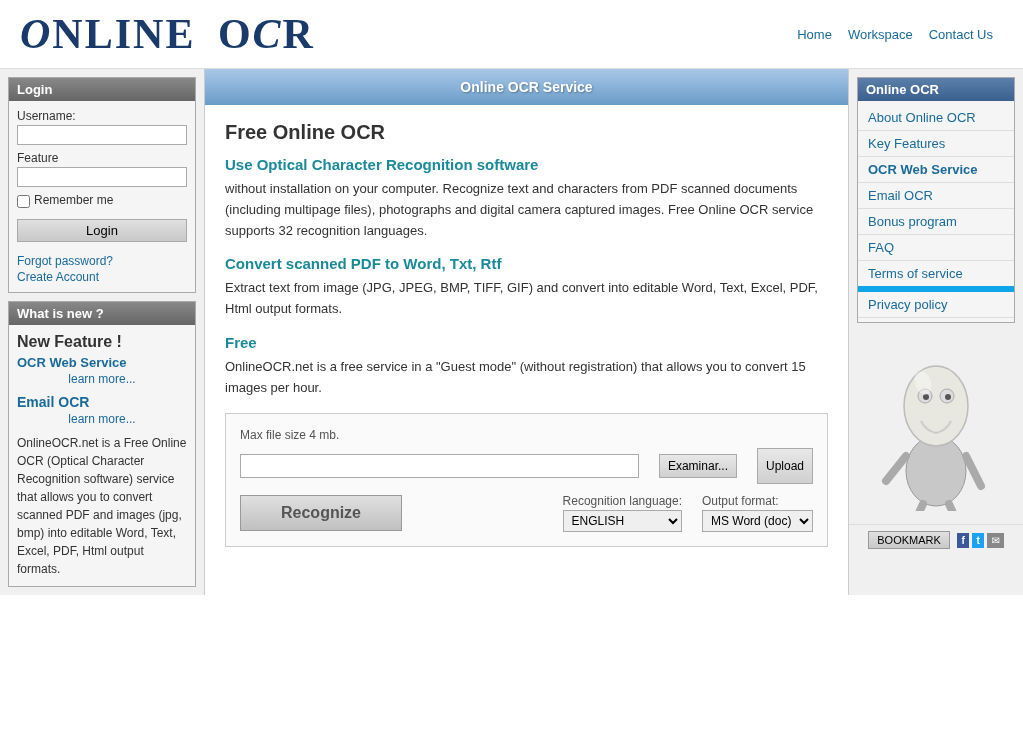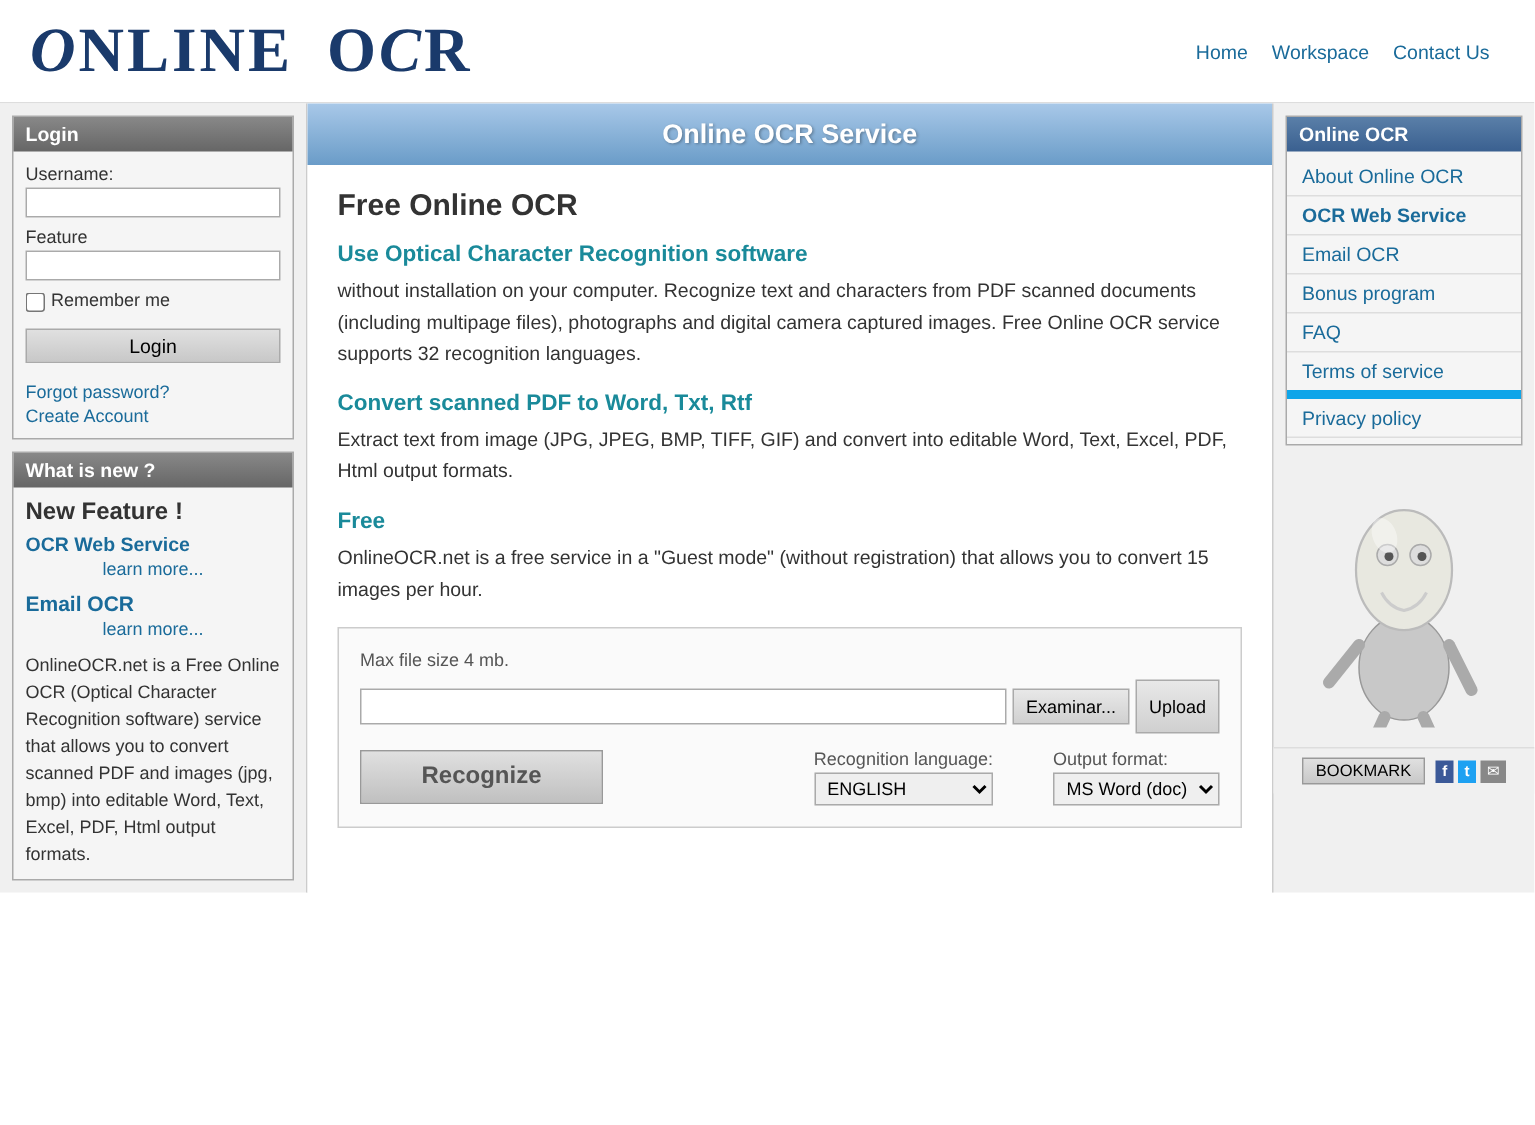--- a/index.html
+++ b/index.html
@@ -42,36 +42,36 @@
     
     #right-sidebar { width: 175px; min-width: 175px; background: #f0f0f0; border-left: 1px solid #ccc; }
     #right-box { border: 1px solid #aaa; margin: 8px; background: #f5f5f5; }
     #right-box-title { background: linear-gradient(to bottom, #5a7fa8, #3a6090); color: #fff; padding: 4px 8px; font-weight: bold; font-size: 13px; }
     #right-nav { padding: 4px 0; }
     #right-nav a { display: block; padding: 4px 10px; color: #1a6b9a; font-size: 13px; text-decoration: none; border-bottom: 1px solid #ddd; }
     #robot-img-area { padding: 10px; text-align: center; }
 
     
     #center-content { flex: 1; padding: 0; background: #fff; }
-    #service-banner { background: linear-gradient(to bottom, #a8c8e8, #6a9cc8); text-align: center; padding: 10px; color: #fff; font-size: 18px; font-weight: bold; text-shadow: 1px 1px 2px rgba(0,0,0,0.3); margin-bottom: 0; }
+    #service-banner { background: linear-gradient(to bottom, #a8c8e8, #6a9cc8); text-align: center; padding: 10px; color: #fff; font-size: 14px; font-weight: bold; text-shadow: 1px 1px 2px rgba(0,0,0,0.3); margin-bottom: 0; }
     #content-area { padding: 16px 20px; }
     #main-title { font-size: 20px; font-weight: bold; color: #333; margin-bottom: 12px; }
     .section-link { color: #1a8a9a; font-size: 15px; font-weight: bold; text-decoration: none; display: block; margin-bottom: 6px; }
     .section-text { color: #333; font-size: 13px; line-height: 1.6; margin-bottom: 14px; }
     .free-label { color: #1a8a9a; font-size: 15px; font-weight: bold; margin-bottom: 6px; }
     #upload-area { margin-top: 16px; border: 1px solid #ccc; padding: 14px; background: #fafafa; }
     #max-file-text { font-size: 12px; color: #555; margin-bottom: 6px; }
     #file-row { display: flex; align-items: center; gap: 4px; margin-bottom: 10px; }
     #file-input-display { flex: 1; border: 1px solid #aaa; height: 24px; background: #fff; padding: 2px 4px; font-size: 12px; }
     #examine-btn { background: linear-gradient(to bottom, #e8e8e8, #d0d0d0); border: 1px solid #aaa; padding: 2px 8px; font-size: 12px; cursor: pointer; height: 24px; }
     #upload-btn { background: linear-gradient(to bottom, #e8e8e8, #d0d0d0); border: 1px solid #aaa; padding: 2px 8px; font-size: 12px; cursor: pointer; height: 24px; }
     #recognize-row { display: flex; align-items: center; justify-content: space-between; margin-top: 10px; }
     #recognize-btn { background: linear-gradient(to bottom, #e0e0e0, #c0c0c0); border: 1px solid #999; padding: 8px 40px; font-size: 16px; cursor: pointer; color: #555; font-weight: bold; }
     #lang-format-area { display: flex; gap: 20px; align-items: center; }
-    #lang-group, #format-group { display: flex; flex-direction: column; margin-left: 20px; }
+    #lang-group, #format-group { display: flex; flex-direction: column; }
     .option-label { font-size: 12px; color: #555; margin-bottom: 2px; }
     select { border: 1px solid #aaa; padding: 2px 4px; font-size: 12px; cursor: pointer; }
 
     
     #bookmark-bar { background: #f0f0f0; border-top: 1px solid #ddd; padding: 6px 10px; text-align: right; }
     #bookmark-btn { background: linear-gradient(to bottom, #e0e0e0, #c8c8c8); border: 1px solid #999; padding: 2px 6px; font-size: 11px; cursor: pointer; }
   </style>
 </head>
 <body>
 
@@ -138,21 +138,21 @@
       <a href="#" class="section-link" style="color:#1a8a9a; font-size:15px; font-weight:bold; text-decoration:none; display:block; margin-bottom:6px;">Convert scanned PDF to Word, Txt, Rtf</a>
       <div style="color:#333; font-size:13px; line-height:1.6; margin-bottom:14px;">
         <span>Extract text from image (JPG, JPEG, BMP, TIFF, GIF) and convert into editable Word, Text, Excel, PDF, Html output formats.</span><br>
       </div>
 
       <div class="free-label" style="color:#1a8a9a; font-size:15px; font-weight:bold; margin-bottom:6px;">Free</div>
       <p style="color:#333; font-size:13px; line-height:1.6; margin-bottom:14px;">OnlineOCR.net is a free service in a "Guest mode" (without registration) that allows you to convert 15 images per hour.</p>
 
       <div id="upload-area" style="margin-top:10px;">
         <div id="max-file-text" style="font-size:12px; color:#555; margin-bottom:6px;">Max file size 4 mb.</div>
-        <div id="file-row" style="display:flex; align-items:center; gap:4px; margin-bottom:10px;">
+        <div id="file-row" style="display:flex; align-items:center; gap:20px; margin-bottom:10px;">
           <input type="text" id="file-input-display" style="flex: 1 1 0%; border: 1px solid rgb(170, 170, 170); height: 24px; background: rgb(255, 255, 255); padding: 2px 4px; font-size: 12px;">
           <button id="examine-btn" style="background:linear-gradient(to bottom,#e8e8e8,#d0d0d0); border:1px solid #aaa; padding:2px 8px; font-size:12px; cursor:pointer; height:24px;">Examinar...</button>
           <button id="upload-btn" style="background:linear-gradient(to bottom,#e8e8e8,#d0d0d0); border:1px solid #aaa; padding:2px 8px; font-size:12px; cursor:pointer; height:36px;">Upload</button>
         </div>
         <div id="recognize-row" style="display:flex; align-items:center; justify-content:space-between; margin-top:10px;">
           <button id="recognize-btn" style="background:linear-gradient(to bottom,#e0e0e0,#c0c0c0); border:1px solid #999; padding:8px 40px; font-size:16px; cursor:pointer; color:#555; font-weight:bold;">Recognize</button>
           <div id="lang-format-area" style="display:flex; gap:20px; align-items:flex-end;">
             <div id="lang-group" style="display:flex; flex-direction:column;">
               <label class="option-label" style="font-size:12px; color:#555; margin-bottom:2px;">Recognition language:</label>
               <select id="lang-select" style="border:1px solid #aaa; padding:2px 4px; font-size:12px; cursor:pointer;">
@@ -178,20 +178,21 @@
         </div>
       </div>
     </div>
   </div>
 
   <div id="right-sidebar">
     <div id="right-box">
       <div id="right-box-title" style="background:linear-gradient(to bottom,#5a7fa8,#3a6090); color:#fff; padding:4px 8px; font-weight:bold; font-size:13px;">Online OCR</div>
       <div id="right-nav">
         <a href="#" style="display:block; padding:5px 10px; color:#1a6b9a; font-size:13px; text-decoration:none; border-bottom:1px solid #ddd;">About Online OCR</a>
+        <a href="#" style="display:block; padding:5px 10px; color:#1a6b9a; font-size:13px; text-decoration:none; border-bottom:1px solid #ddd;">Key Features</a>
         <a href="#" style="display:block; padding:5px 10px; color:#1a6b9a; font-size:13px; text-decoration:none; border-bottom:1px solid #ddd; font-weight:bold;">OCR Web Service</a>
         <a href="#" style="display:block; padding:5px 10px; color:#1a6b9a; font-size:13px; text-decoration:none; border-bottom:1px solid #ddd;">Email OCR</a>
         <a href="#" style="display:block; padding:5px 10px; color:#1a6b9a; font-size:13px; text-decoration:none; border-bottom:1px solid #ddd;">Bonus program</a>
         <a href="#" style="display:block; padding:5px 10px; color:#1a6b9a; font-size:13px; text-decoration:none; border-bottom:1px solid #ddd;">FAQ</a>
         <a href="#" style="display:block; padding:5px 10px; color:#1a6b9a; font-size:13px; text-decoration:none; border-bottom:6px solid #0ea5e9;">Terms of service</a>
         <a href="#" style="display:block; padding:5px 10px; color:#1a6b9a; font-size:13px; text-decoration:none;">Privacy policy</a>
       </div>
     </div>
 
     <div id="robot-img-area" style="padding:10px; text-align:center;">

